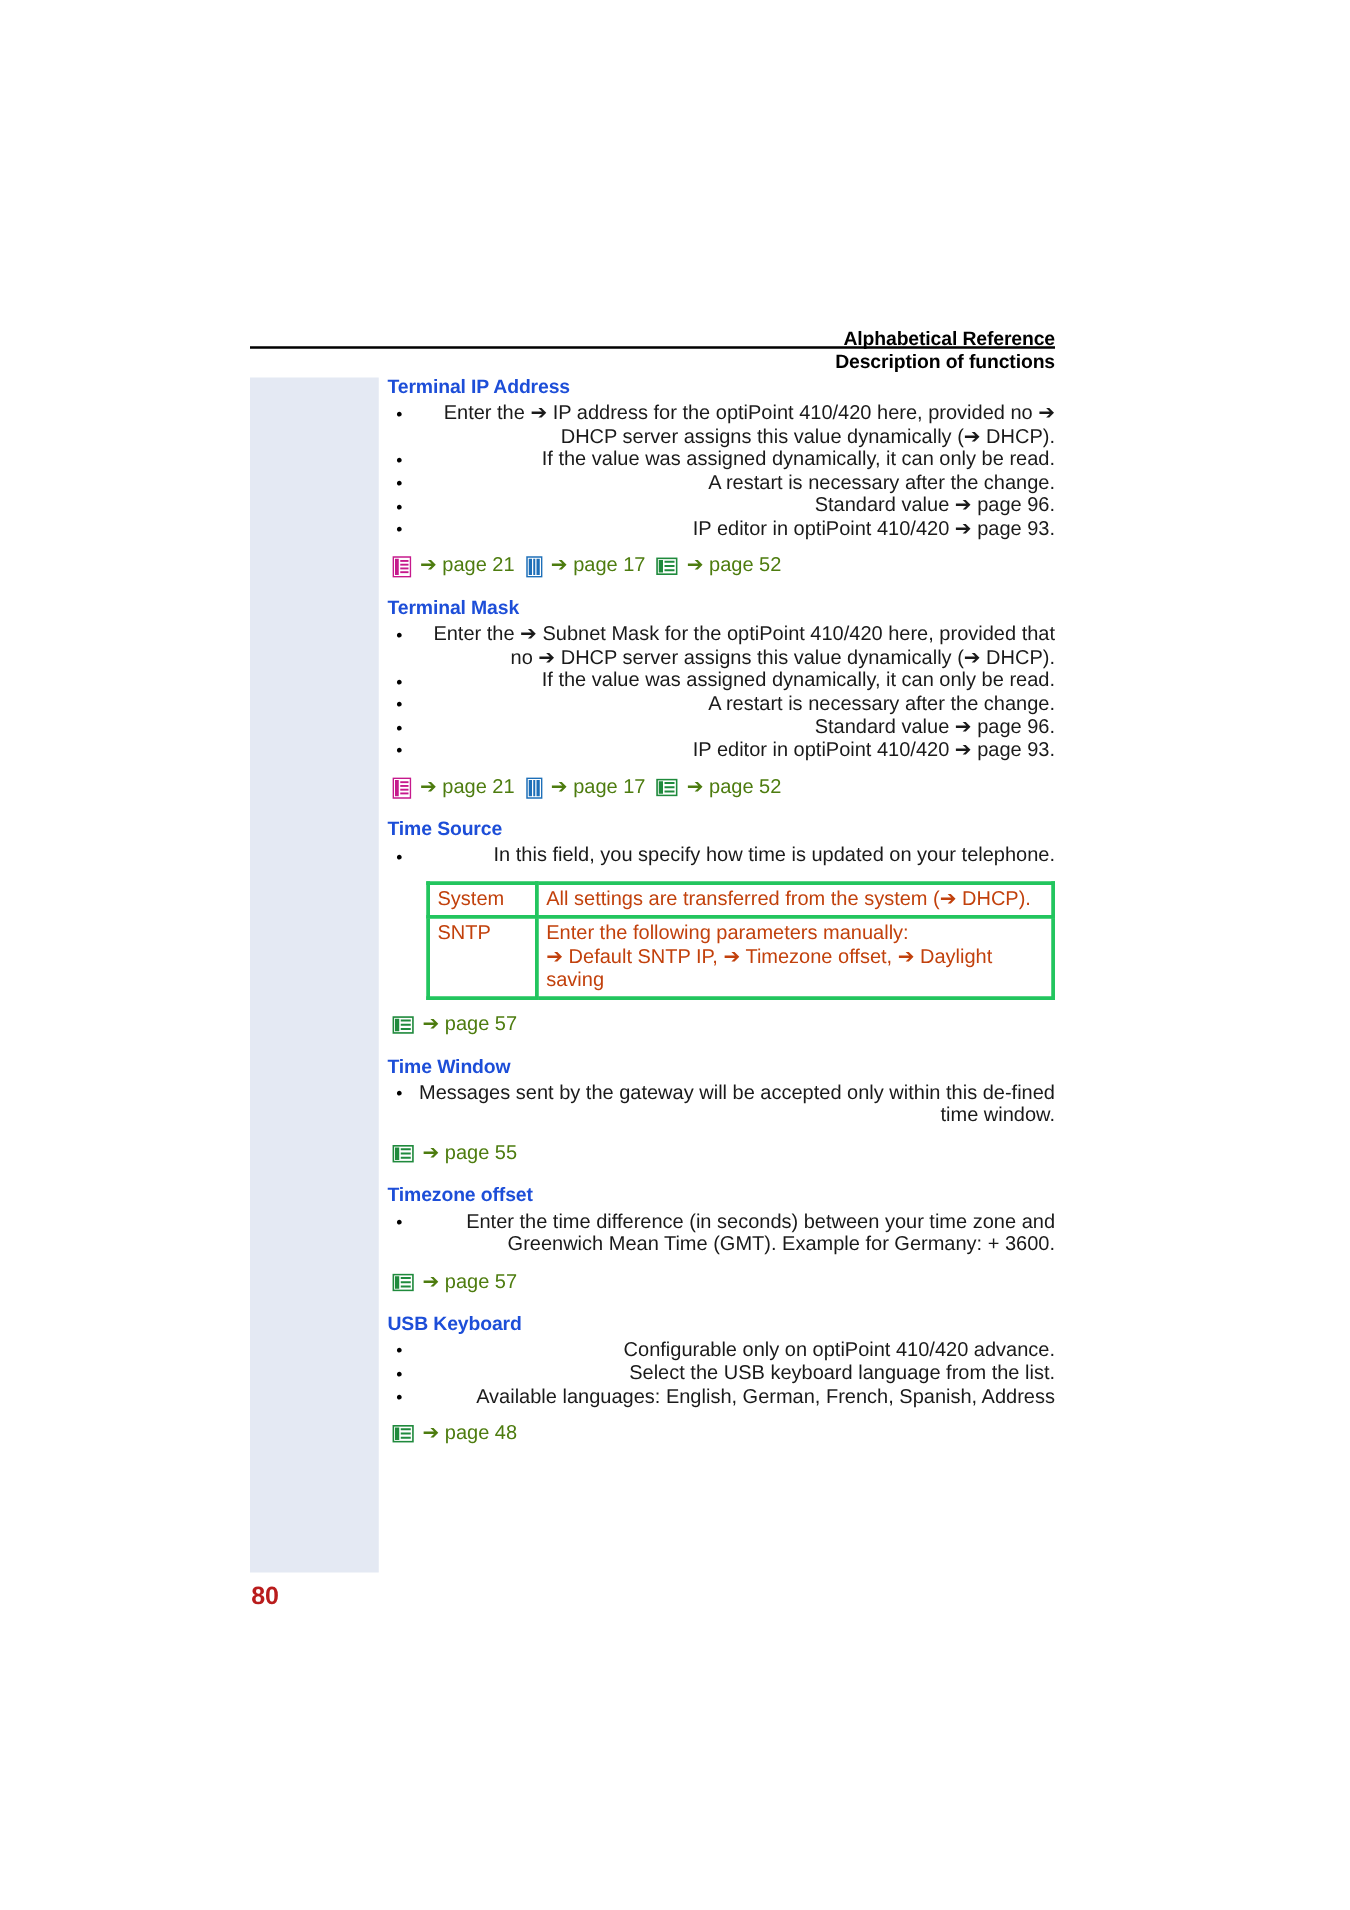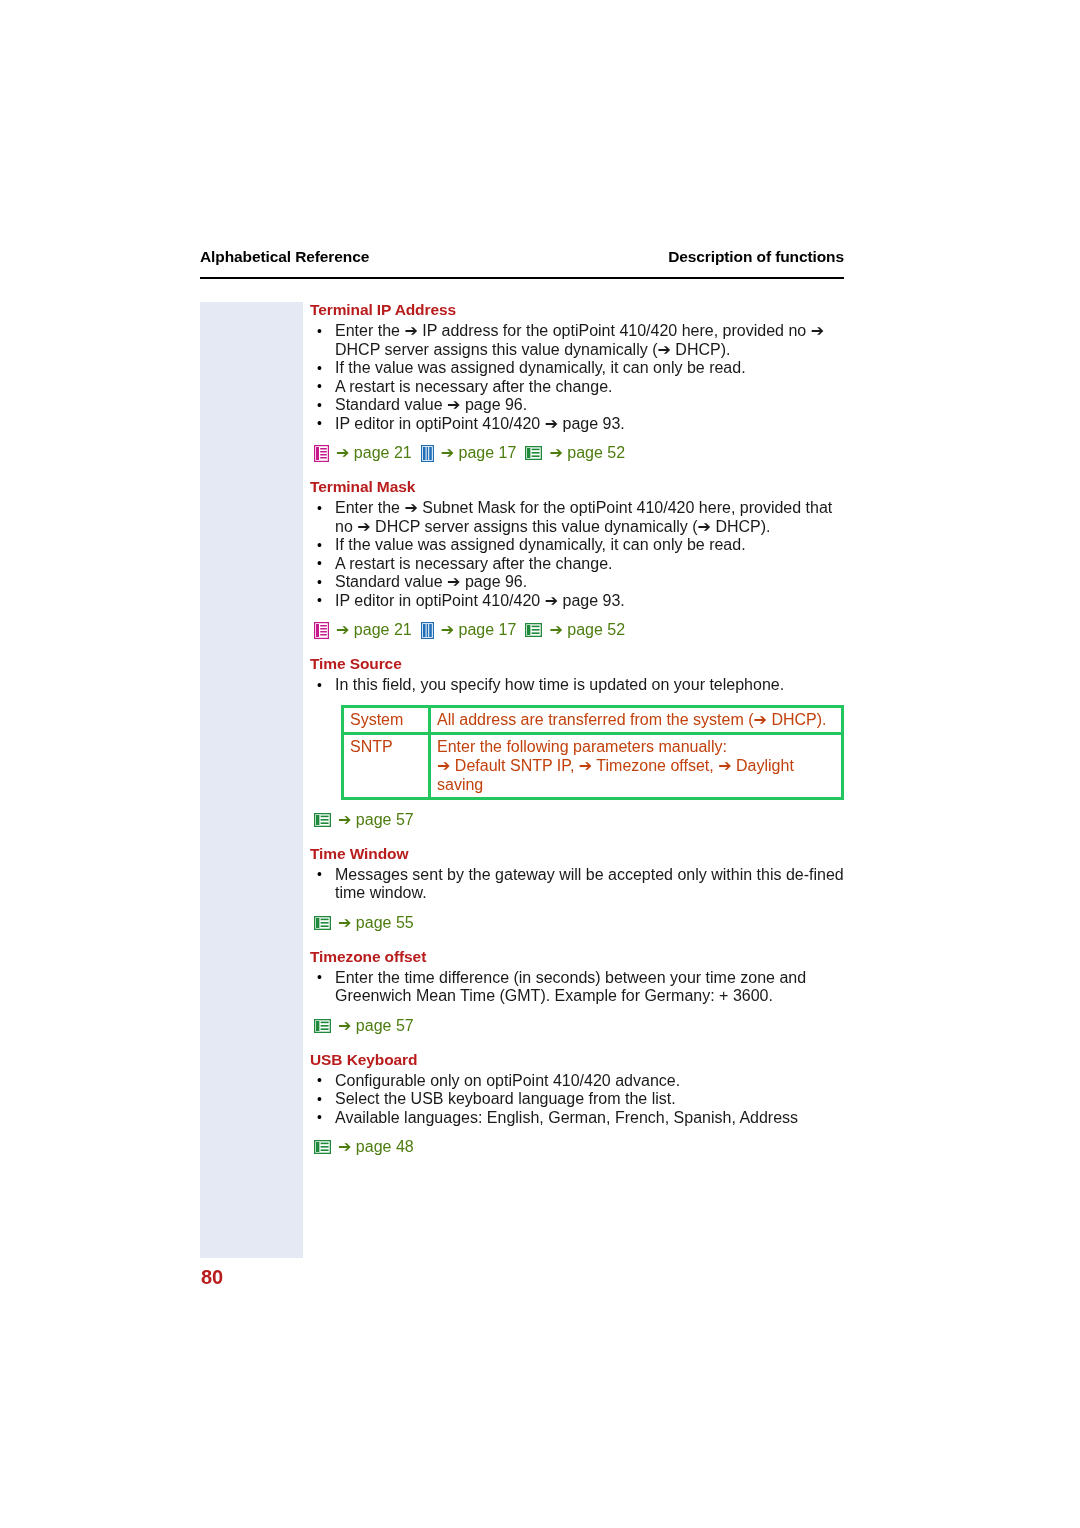--- a/index.html
+++ b/index.html
@@ -20,29 +20,30 @@
   .page {
     position: absolute;
     inset: 0;
     background: #ffffff;
   }
 
   
   .running-header {
     position: absolute;
     left: 200px;
-    top: 248px;
+    top: 263px;
     width: 644px;
     display: flex;
     justify-content: space-between;
     align-items: flex-end;
     font-size: 15.5px;
     font-weight: bold;
     letter-spacing: -0.1px;
     color: #000000;
+    flex-direction: column;
   }
   .running-header .rh-right { text-align: right; }
 
   .header-rule {
     position: absolute;
     left: 200px;
     top: 277px;
     width: 644px;
     height: 2px;
     background: #000000;
@@ -63,32 +64,33 @@
     position: absolute;
     left: 310px;
     top: 300px;
     width: 534px;
   }
 
   h2.section-title {
     margin: 0;
     font-size: 15.5px;
     font-weight: bold;
-    color: #b91c1c;
+    color: #1d4ed8;
     letter-spacing: -0.1px;
     line-height: 20px;
   }
 
   .section { margin-bottom: 0; }
   .section + .section { margin-top: 14px; }
 
   ul.bullets {
     list-style: none;
     margin: 2px 0 0 0;
     padding: 0;
+    text-align: right;
   }
   ul.bullets li {
     position: relative;
     padding-left: 25px;
     font-size: 16px;
     line-height: 18.5px;
     color: #1a1a1a;
     margin-bottom: 0px;
   }
   ul.bullets li::before {
@@ -260,21 +262,21 @@
       </div>
       <div class="section">
         <h2 class="section-title">Time Source</h2>
         <ul class="bullets">
           <li>In this field, you specify how time is updated on your telephone.</li>
         </ul>
         <table class="opt-table">
           <tbody>
             <tr>
               <td class="key">System</td>
-              <td class="val">All address are transferred from the system (➔ DHCP).</td>
+              <td class="val">All settings are transferred from the system (➔ DHCP).</td>
             </tr>
             <tr>
               <td class="key">SNTP</td>
               <td class="val">Enter the following parameters manually:<br>➔ Default SNTP IP, ➔ Timezone offset, ➔ Daylight saving</td>
             </tr>
           </tbody>
         </table>
         <div class="xref">
           <span class="ico">
             <svg width="17" height="14" viewBox="0 0 17 14">

